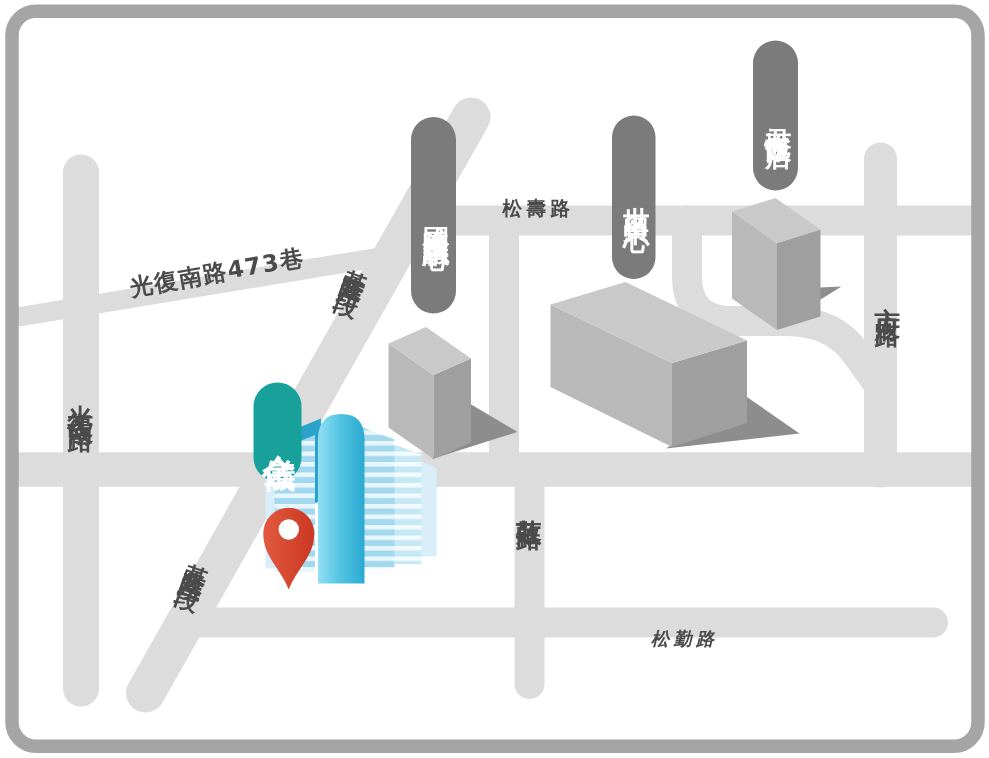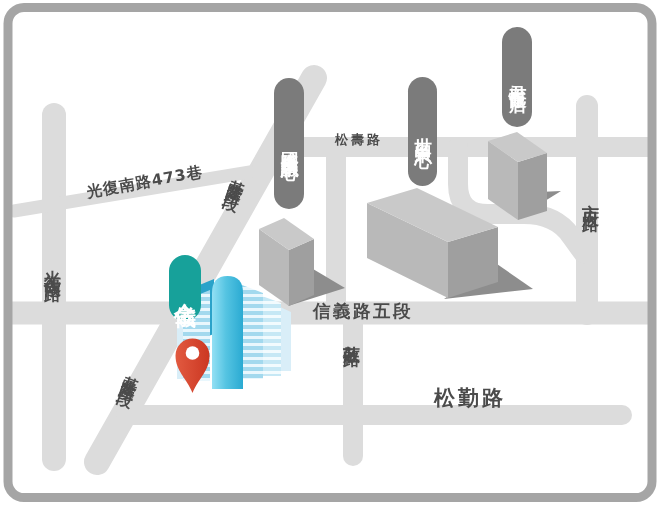--- a/index.html
+++ b/index.html
@@ -112,27 +112,26 @@
   <div class="lbl" style="left:86px;top:175px;font-size:15.5px;letter-spacing:1px;transform:rotate(-10deg);transform-origin:50% 50%;">光復南路473巷</div>
 
   <div class="lbl" style="left:335px;top:133px;font-size:13px;letter-spacing:3px;">松壽路</div>
 
   <div class="lbl v rot20" style="left:232px;top:168px;font-size:16px;letter-spacing:4px;">基隆路一段</div>
 
   <div class="lbl v" style="left:582px;top:191px;font-size:17px;letter-spacing:5px;">市府路</div>
 
   <div class="lbl v" style="left:44px;top:256px;font-size:17px;letter-spacing:5px;">光復南路</div>
 
-  <div class="lbl" style="left:313px;top:303px;font-size:17.5px;letter-spacing:2.5px;">信義路五段</div>
 
   <div class="lbl v" style="left:343px;top:332px;font-size:17px;letter-spacing:2px;">莊敬路</div>
 
   <div class="lbl v rot20" style="left:126px;top:364px;font-size:16px;letter-spacing:4px;">基隆路二段</div>
 
-  <div class="lbl" style="left:434px;top:388px;font-size:21px;letter-spacing:3px;">松勤路</div>
+  <div class="lbl" style="left:434px;top:420px;font-size:12px;letter-spacing:3px;font-style:italic;">松勤路</div>
 
   <div class="capsule" style="left:274px;top:78px;width:30px;height:131px;font-size:17.5px;letter-spacing:2px;">國際會議中心</div>
 
   <div class="capsule" style="left:408px;top:77px;width:29px;height:109px;font-size:17.5px;letter-spacing:4px;">世貿中心</div>
 
   <div class="capsule" style="left:502px;top:27px;width:30px;height:100px;font-size:17.5px;letter-spacing:3px;">君悅飯店</div>
 
   <div class="capsule teal" style="left:169px;top:255px;width:32px;height:66px;font-size:22px;letter-spacing:3px;">金儀</div>
 
 </div>

